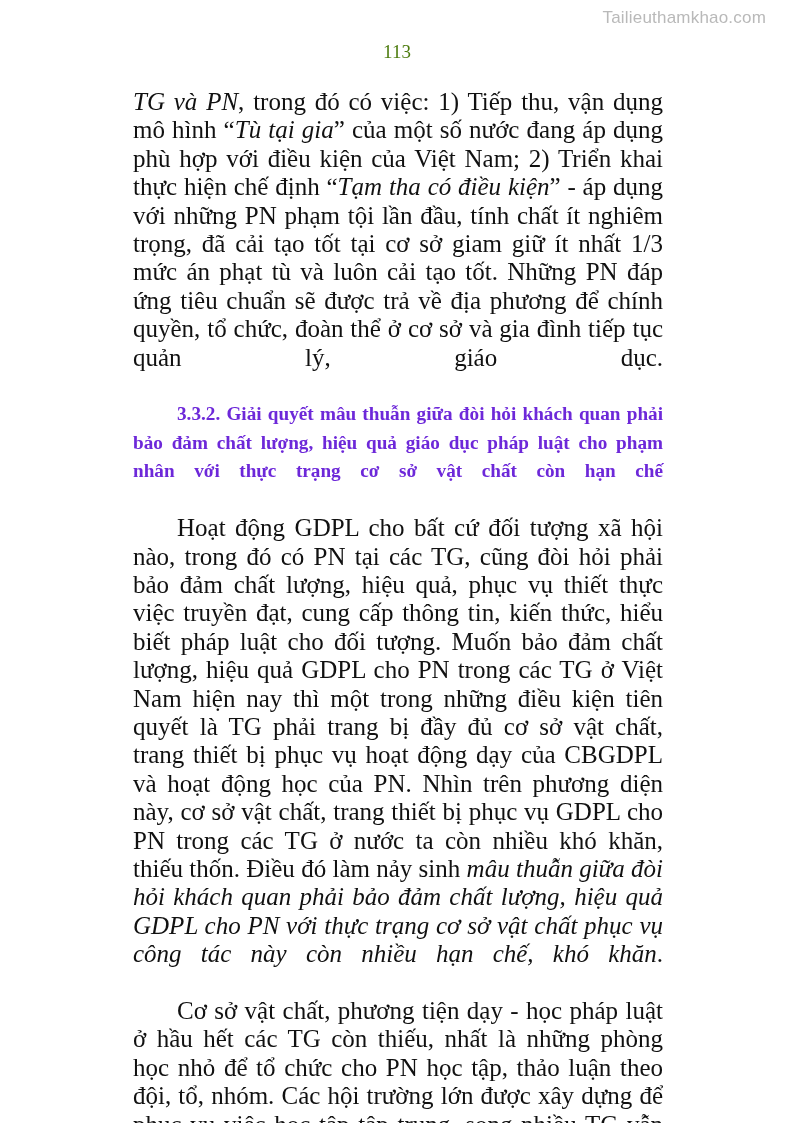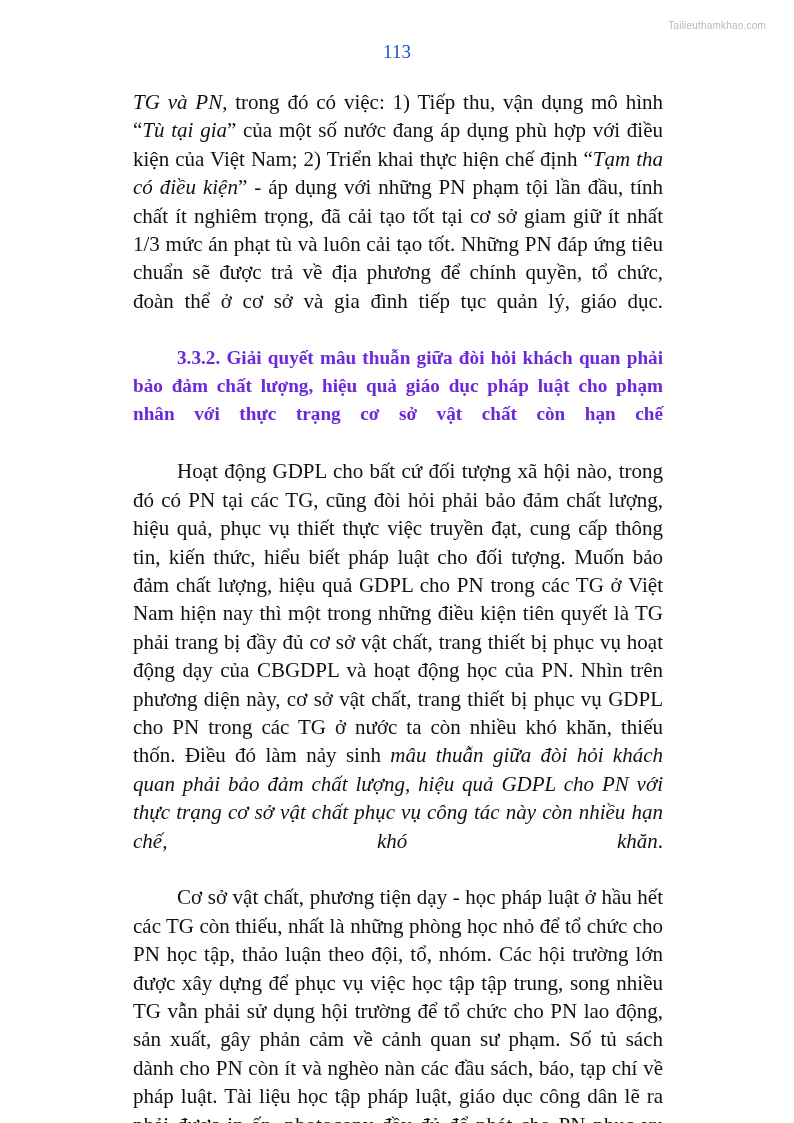--- a/index.html
+++ b/index.html
@@ -17,45 +17,44 @@
     height: 1123px;
     background: #ffffff;
     overflow: hidden;
     box-sizing: border-box;
   }
   .watermark {
     position: absolute;
     top: 8px;
     right: 28px;
     font-family: "Liberation Sans", "DejaVu Sans", sans-serif;
-    font-size: 10px;
+    font-size: 17px;
     letter-spacing: 0.2px;
     color: #b9b9b9;
     user-select: none;
-    margin-top: 12px;
   }
   .page-number {
     position: absolute;
     top: 42px;
     left: 0;
     right: 0;
     text-align: center;
     font-size: 19px;
     line-height: 1;
-    color: #1d4ed8;
+    color: #4d7c0f;
   }
   .content {
     position: absolute;
     top: 88px;
     left: 133px;
     width: 530px;
   }
   p {
     margin: 0;
-    font-size: 21px;
+    font-size: 25px;
     line-height: 28.4px;
     text-align: justify;
     text-justify: inter-word;
     color: #111;
   }
   p.body-para {
     text-indent: 44px;
   }
   p.no-indent {
     text-indent: 0;

